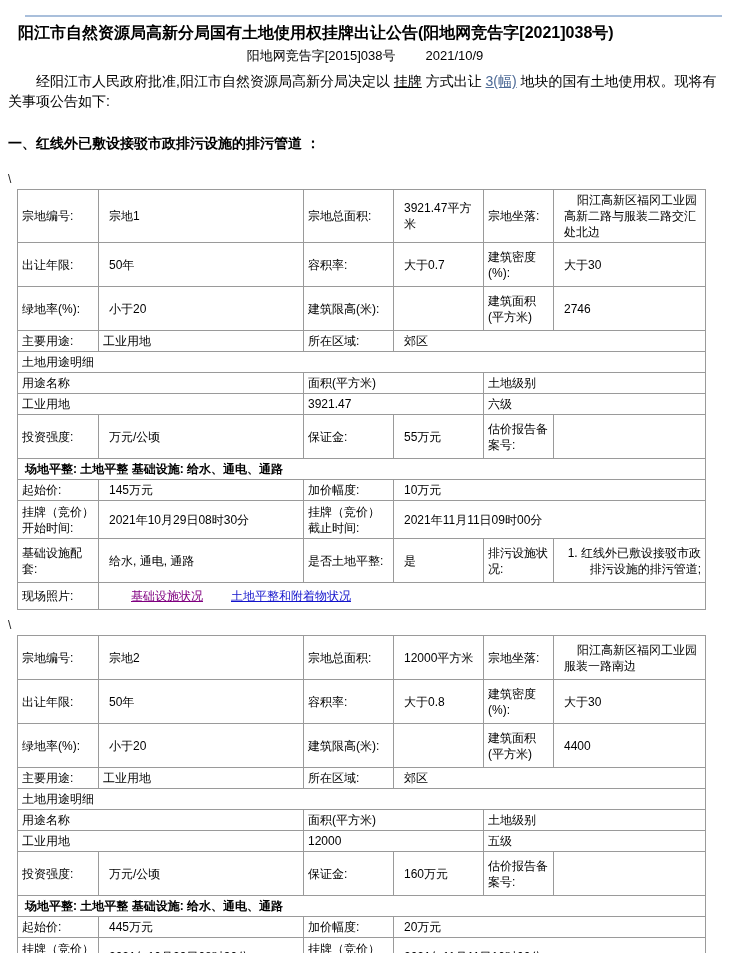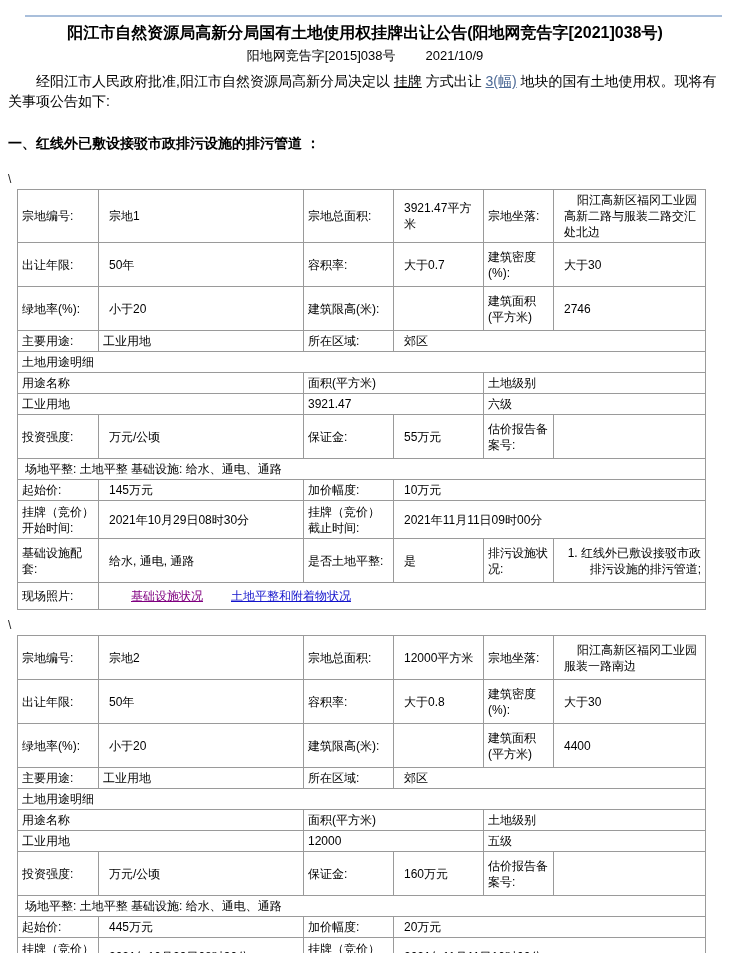--- a/index.html
+++ b/index.html
@@ -6,41 +6,41 @@
     --top-rule:#a9bfdb; --tbl-border:#9a9a9a; --tbl-border-outer:#808080;
     --link-blue:#1414cc; --link-visited:#800080; --count-link:#4d6a96; --text:#000000;
   }
   *{box-sizing:border-box;}
   html,body{margin:0;padding:0;background:#fff;}
   body{
     width:730px;min-height:953px;padding:8px;color:var(--text);
     font-family:"Liberation Sans","DejaVu Sans",sans-serif;
   }
   .top-rule{height:0;border-top:2px solid var(--top-rule);margin:7px 0 0 17px;}
-  h1.title{font-size:16px;font-weight:bold;text-align:center;margin:6px 10px 4px;line-height:20px;}
+  h1.title{font-size:16px;font-weight:bold;margin:6px 10px 4px;line-height:20px;}
   .docline{text-align:center;font-size:13px;margin:2px 0 6px;}
   .docline .spacer{display:inline-block;width:30px;}
   p.intro{font-size:14px;line-height:20px;margin:4px 0 0;text-indent:28px;}
   .u-method{text-decoration:underline;}
   a.count-link{color:var(--count-link);text-decoration:underline;cursor:pointer;margin-top:10px;}
   h2.section{font-size:14px;font-weight:bold;margin:24px 0 0;}
   .sep{font-size:12px;color:#222;margin:20px 0 4px;line-height:12px;}
   .sep.mid{margin:9px 0 4px;}
   table.parcel-table{
     border-collapse:collapse;table-layout:fixed;width:688px;margin-left:9px;
     font-size:12px;border:1px solid var(--tbl-border-outer);
   }
   col.c1{width:81px;} col.c2{width:205px;} col.c3{width:90px;}
   col.c4{width:90px;} col.c5{width:70px;} col.c6{width:152px;}
   td{border:1px solid var(--tbl-border);padding:2px 4px;vertical-align:middle;line-height:16px;word-break:break-all;}
   td.val{padding-left:10px;}
   td.addr{text-indent:13px;}
   td.addr2{line-height:16px;text-align:right;}
   tr.h44{height:44px;} tr.h38{height:38px;} tr.h21{height:14px;} tr.h19{height:19px;} tr.h23{height:27px;}
-  td.sitenote{font-weight:normal;padding-left:7px;}
+  td.sitenote{font-weight:bold;padding-left:7px;}
   td.links{padding-left:32px;}
   a.lnk{color:var(--link-blue);text-decoration:underline;cursor:pointer;}
   a.lnk.visited{color:var(--link-visited);margin-right:28px;}
 </style>
 </head>
 <body>
 
 <div class="page">
 
   <div class="top-rule"></div>

